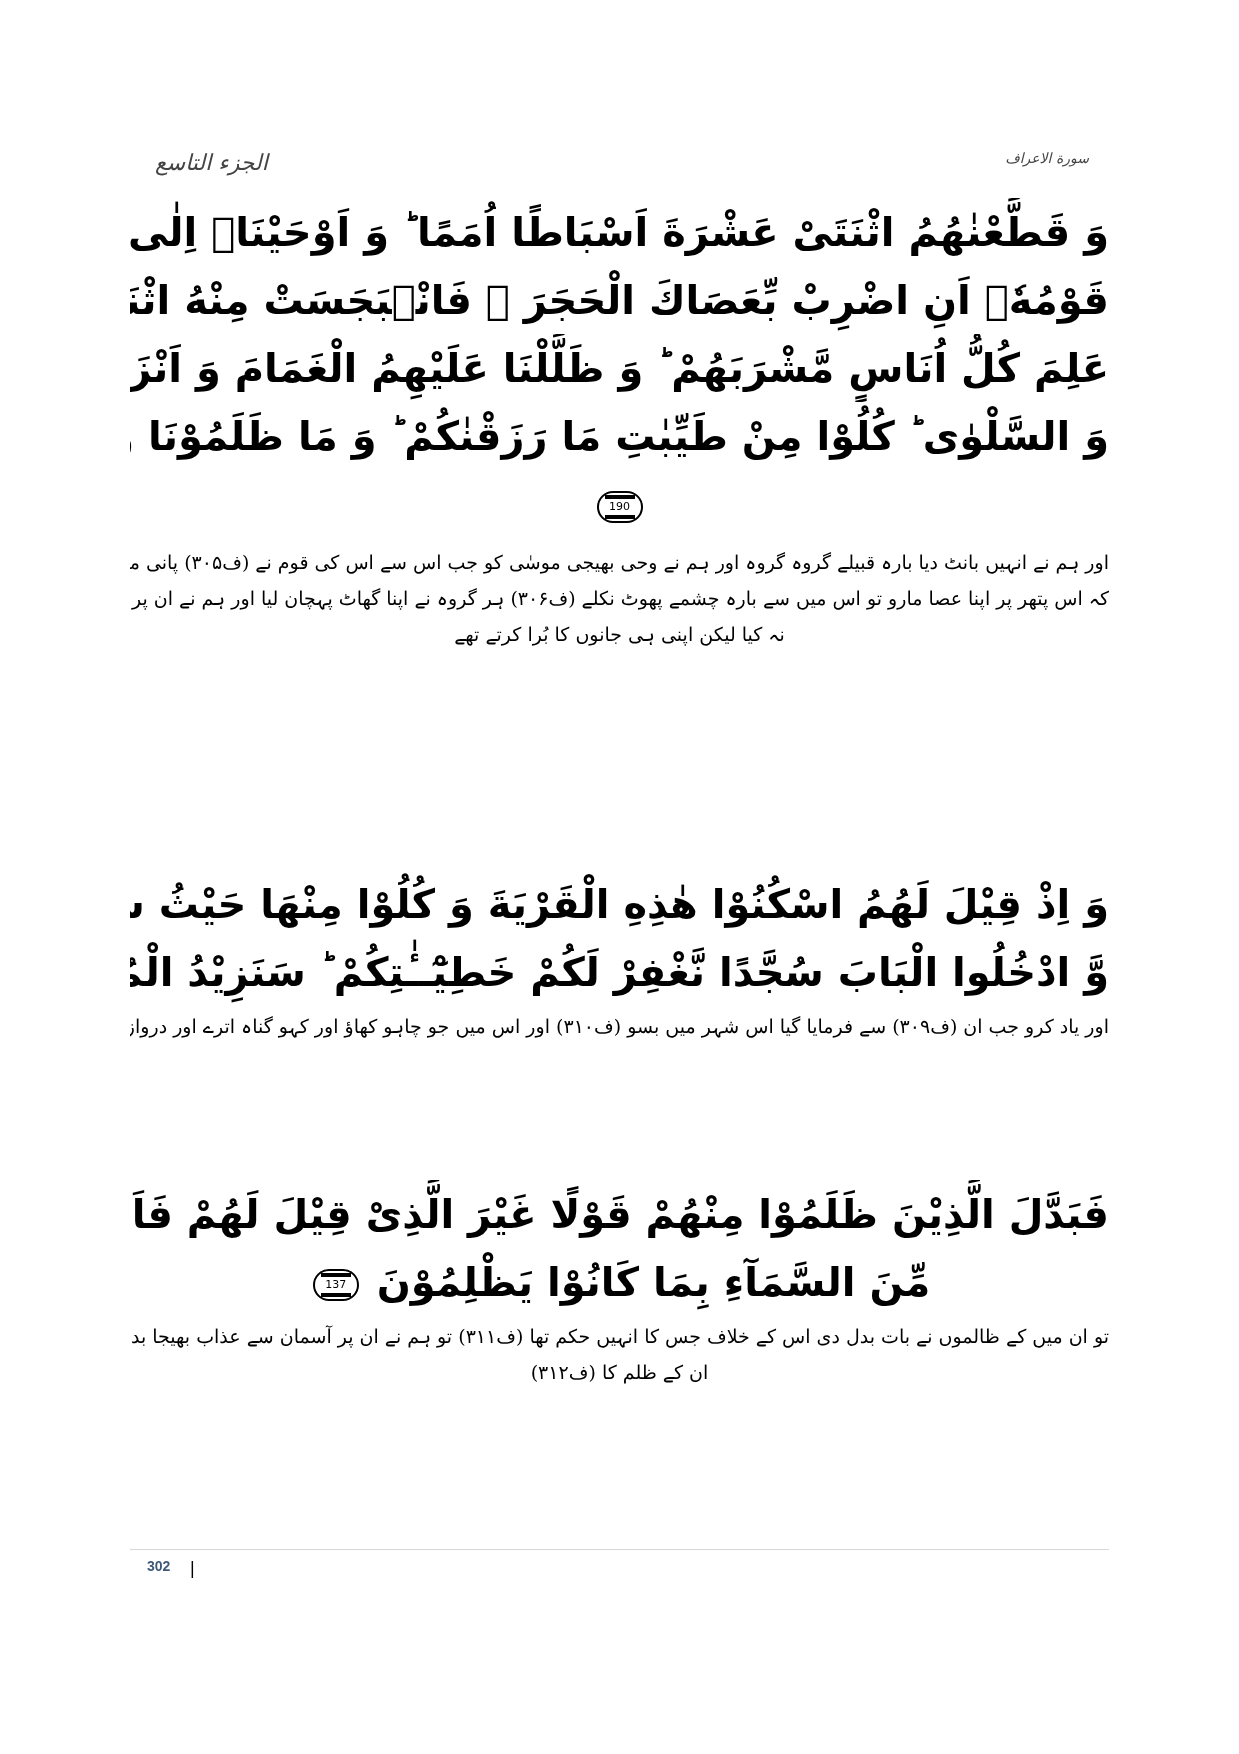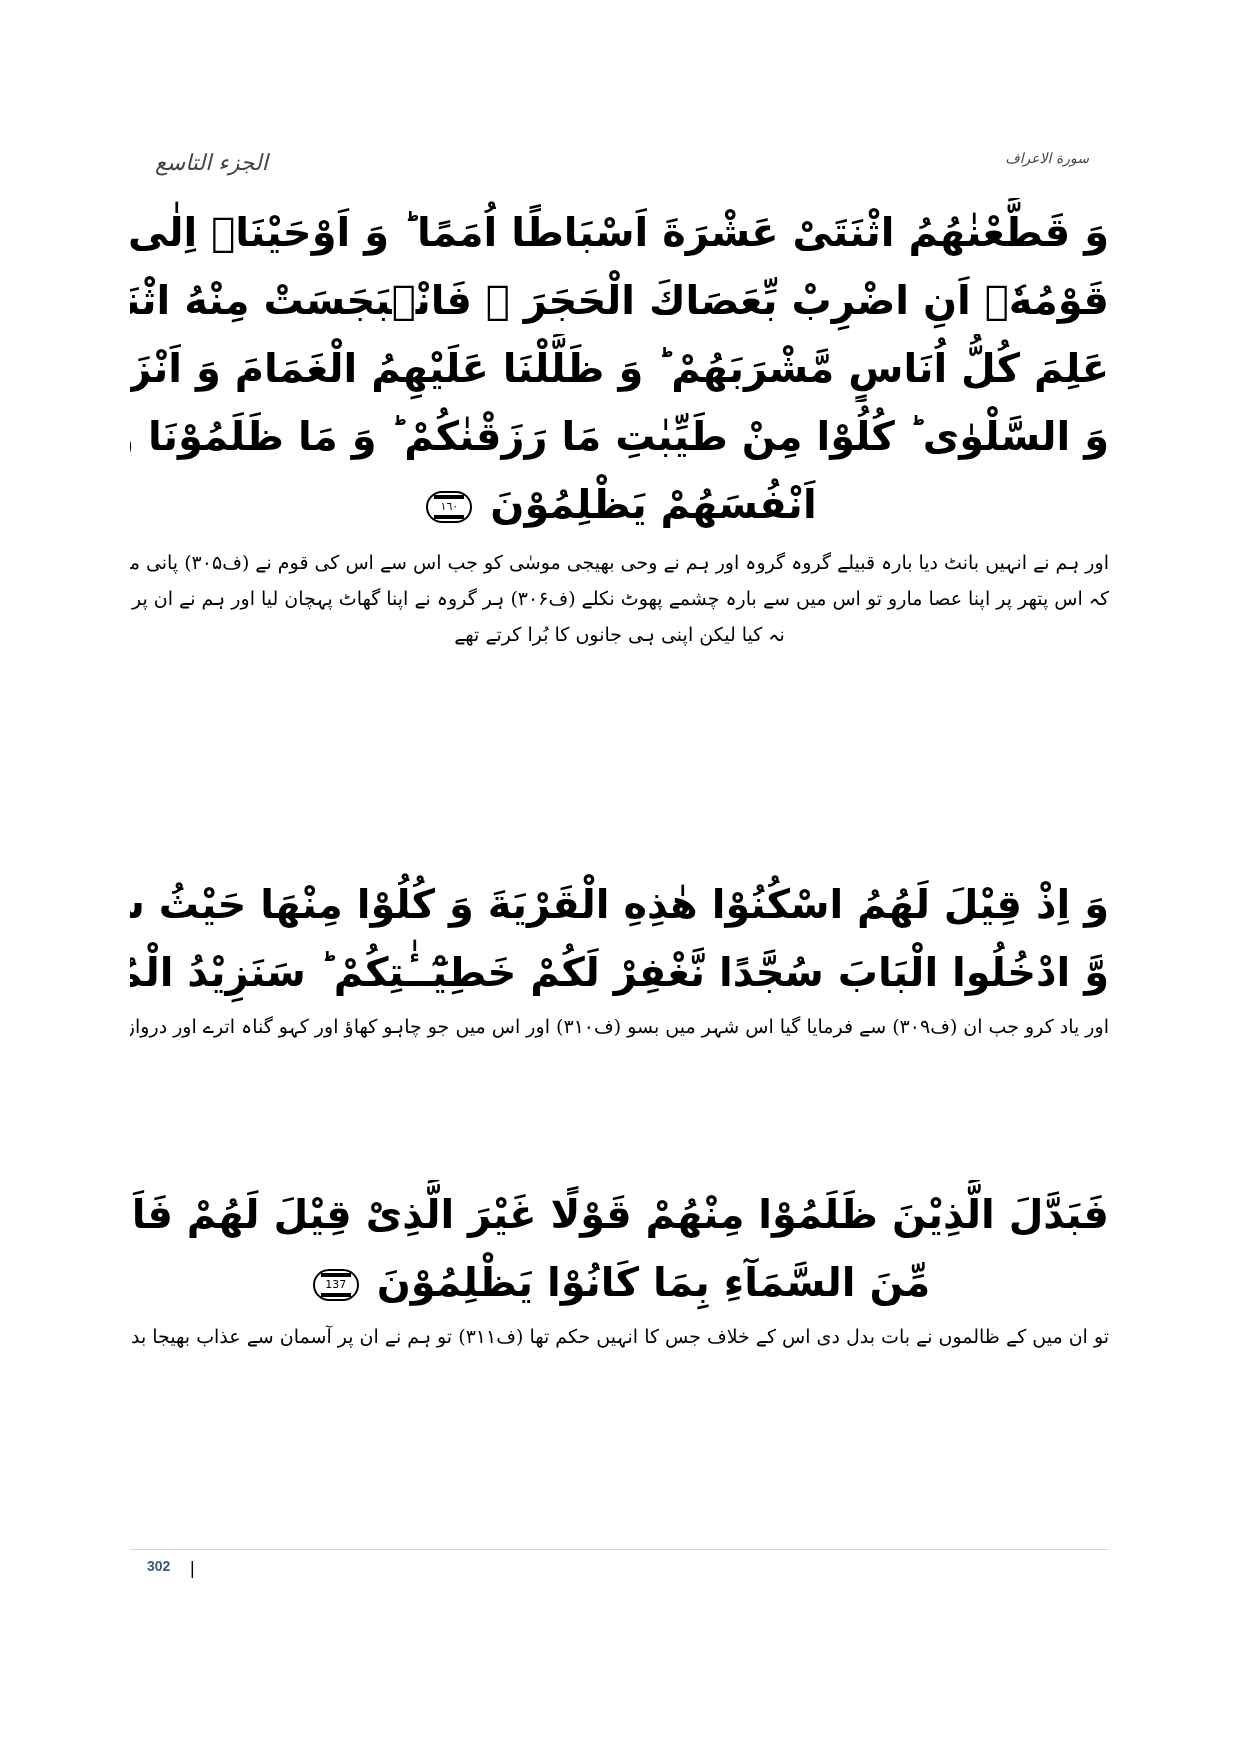--- a/index.html
+++ b/index.html
@@ -31,22 +31,21 @@
   <div class="juz-title">الجزء التاسع</div>
   <div class="surah-title">سورة الاعراف</div>
 </div>
 
 <div class="section" style="top:198px;">
   <div class="arabic-line">وَ قَطَّعْنٰهُمُ اثْنَتَیْ عَشْرَةَ اَسْبَاطًا اُمَمًا ؕ وَ اَوْحَیْنَاۤ اِلٰی مُوْسٰۤی اِذِ اسْتَسْقٰهُ</div>
   <div class="arabic-line">قَوْمُهٗۤ اَنِ اضْرِبْ بِّعَصَاكَ الْحَجَرَ ۚ فَانْۢبَجَسَتْ مِنْهُ اثْنَتَا عَشْرَةَ عَیْنًا ؕ قَدْ</div>
   <div class="arabic-line">عَلِمَ كُلُّ اُنَاسٍ مَّشْرَبَهُمْ ؕ وَ ظَلَّلْنَا عَلَیْهِمُ الْغَمَامَ وَ اَنْزَلْنَا عَلَیْهِمُ الْمَنَّ</div>
   <div class="arabic-line">وَ السَّلْوٰی ؕ كُلُوْا مِنْ طَیِّبٰتِ مَا رَزَقْنٰكُمْ ؕ وَ مَا ظَلَمُوْنَا وَ لٰكِنْ كَانُوْۤا</div>
   <div class="arabic-line centered">
-    <span>اَنْفُسَهُمْ یَظْلِمُوْنَ</span>
-    <span class="ayah-marker"><span class="ayah-num">١٦٠</span></span>
+    <span class="ayah-marker"><span class="ayah-num">190</span></span>
   </div>
   <div style="height:6px"></div>
   <div class="urdu-line">اور ہم نے انہیں بانٹ دیا بارہ قبیلے گروہ گروہ اور ہم نے وحی بھیجی موسٰی کو جب اس سے اس کی قوم نے (ف۳۰۵) پانی مانگا</div>
   <div class="urdu-line">کہ اس پتھر پر اپنا عصا مارو تو اس میں سے بارہ چشمے پھوٹ نکلے (ف۳۰۶) ہر گروہ نے اپنا گھاٹ پہچان لیا اور ہم نے ان پر ابر</div>
   <div class="urdu-line centered">نہ کیا لیکن اپنی ہی جانوں کا بُرا کرتے تھے</div>
 </div>
 
 <div class="section" style="top:870px;">
   <div class="arabic-line">وَ اِذْ قِیْلَ لَهُمُ اسْكُنُوْا هٰذِهِ الْقَرْیَةَ وَ كُلُوْا مِنْهَا حَیْثُ شِئْتُمْ وَ قُوْلُوْا حِطَّةٌ</div>
   <div class="arabic-line centered">
@@ -58,17 +57,18 @@
 </div>
 
 <div class="section" style="top:1180px;">
   <div class="arabic-line">فَبَدَّلَ الَّذِیْنَ ظَلَمُوْا مِنْهُمْ قَوْلًا غَیْرَ الَّذِیْ قِیْلَ لَهُمْ فَاَرْسَلْنَا عَلَیْهِمْ رِجْزًا</div>
   <div class="arabic-line centered">
     <span>مِّنَ السَّمَآءِ بِمَا كَانُوْا یَظْلِمُوْنَ</span>
     <span class="ayah-marker"><span class="ayah-num">137</span></span>
   </div>
   <div style="height:2px"></div>
   <div class="urdu-line">تو ان میں کے ظالموں نے بات بدل دی اس کے خلاف جس کا انہیں حکم تھا (ف۳۱۱) تو ہم نے ان پر آسمان سے عذاب بھیجا بدلہ</div>
+  <div class="urdu-line centered">ان کے ظلم کا (ف۳۱۲)</div>
 </div>
 
 <div class="footer-rule"></div>
 <div class="page-number">302</div>
 <div class="page-sep">|</div>
 
 </body></html>

